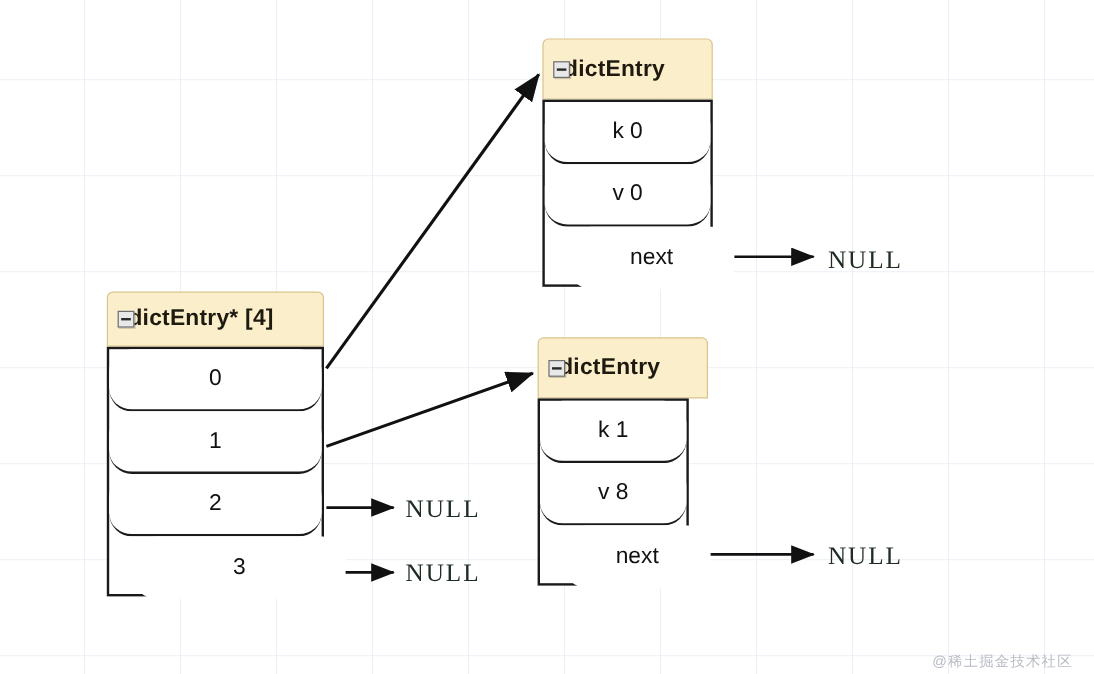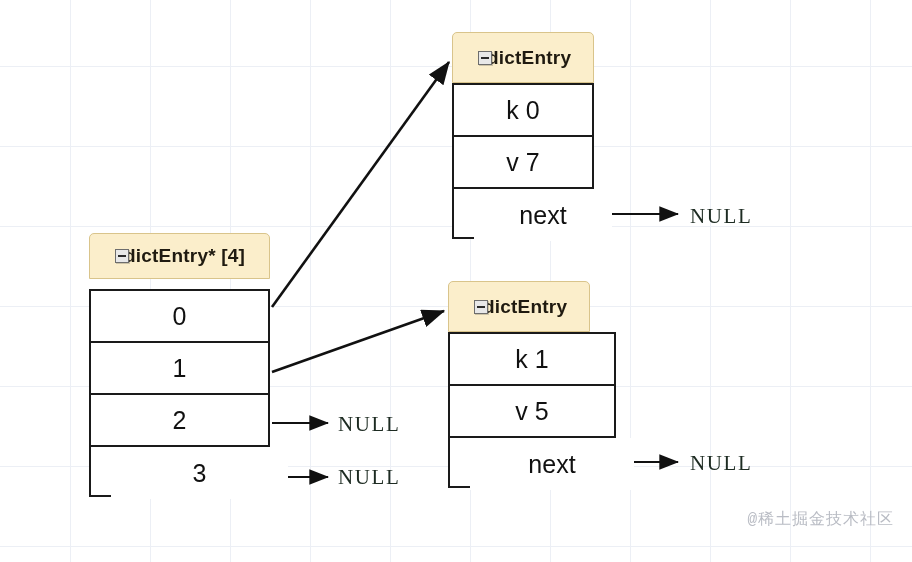--- a/index.html
+++ b/index.html
@@ -47,21 +47,21 @@
     box-sizing: border-box;
     background: #fbeecb;
     border: 1px solid #d9c48b;
     border-radius: 5px 5px 0 0;
     color: #1f1a10;
     font-size: 19px;
     font-weight: bold;
     letter-spacing: .2px;
     display: flex;
     align-items: center;
-    padding-left: 25px;
+    padding-left: 8px;
     white-space: nowrap;
   }
   .collapse-icon {
     position: relative;
     flex: none;
     width: 14px;
     height: 14px;
     margin-right: -5px;
     z-index: 3;
     box-sizing: border-box;
@@ -84,39 +84,40 @@
     z-index: 1;
   }
 
   .row {
     box-sizing: border-box;
     width: 100%;
     display: flex;
     align-items: center;
     justify-content: center;
     color: #111111;
-    font-size: 25px;
+    font-size: 19px;
     background: #ffffff;
     border-bottom: 2px solid #1a1a1a;
+    border-radius: 19px;
   }
   .row:last-child {
     border-bottom: none;
     margin-left: 20px;
   }
 
   
   #array-node {
     left: 89px;
     top: 289px;
     width: 181px;
     height: 208px;
   }
   #array-node-header {
     left: 89px;
-    top: 233px;
+    top: 243px;
     width: 181px;
     height: 46px;
   }
   #array-node .row { height: 52px; }
 
   
   #entry0-node {
     left: 452px;
     top: 83px;
     width: 142px;
@@ -127,21 +128,21 @@
     top: 32px;
     width: 142px;
     height: 51px;
   }
   #entry0-node .row { height: 52px; }
 
   
   #entry1-node {
     left: 448px;
     top: 332px;
-    width: 168px;
+    width: 126px;
     height: 156px;
   }
   #entry1-node-header {
     left: 448px;
     top: 281px;
     width: 142px;
     height: 51px;
   }
   #entry1-node .row { height: 52px; }
 
@@ -156,26 +157,25 @@
   }
   #null-cell2 { left: 338px; top: 412px; }
   #null-cell3 { left: 338px; top: 465px; }
   #null-entry0 { left: 690px; top: 204px; }
   #null-entry1 { left: 690px; top: 451px; }
 
   
   #watermark {
     position: absolute;
     right: 18px;
-    bottom: 32px;
+    bottom: 2px;
     color: #b9bcc4;
-    font-size: 16px;
+    font-size: 12px;
     letter-spacing: 1px;
     white-space: nowrap;
-    font-family: Liberation Mono, monospace;
   }
 </style>
 </head>
 <body>
 
 <div id="canvas">
 
   <svg id="edges" viewBox="0 0 912 562">
     <defs>
       <marker id="arrowhead" markerWidth="9" markerHeight="7" refX="8.5" refY="3.5" orient="auto" markerUnits="strokeWidth">
@@ -217,37 +217,37 @@
 
   <div id="entry0-node-header" class="node-header">
     <span class="collapse-icon"></span>
     <span class="header-label">dictEntry</span>
   </div>
   <div id="entry0-node" class="node">
     <div class="row">
       <span>k 0</span>
     </div>
     <div class="row">
-      <span>v 7</span>
+      <span>v 0</span>
     </div>
     <div class="row">
       <span>next</span>
     </div>
   </div>
 
   <div id="entry1-node-header" class="node-header">
     <span class="collapse-icon"></span>
     <span class="header-label">dictEntry</span>
   </div>
   <div id="entry1-node" class="node">
     <div class="row">
       <span>k 1</span>
     </div>
     <div class="row">
-      <span>v 5</span>
+      <span>v 8</span>
     </div>
     <div class="row">
       <span>next</span>
     </div>
   </div>
 
   <div id="null-cell2" class="null-label">NULL</div>
   <div id="null-cell3" class="null-label">NULL</div>
   <div id="null-entry0" class="null-label">NULL</div>
   <div id="null-entry1" class="null-label">NULL</div>

